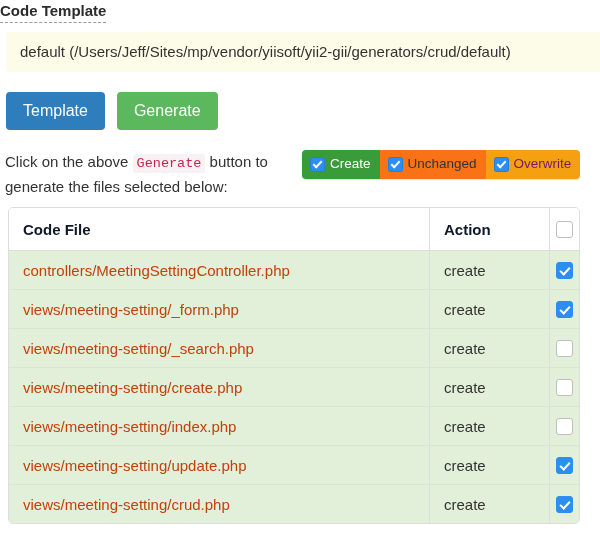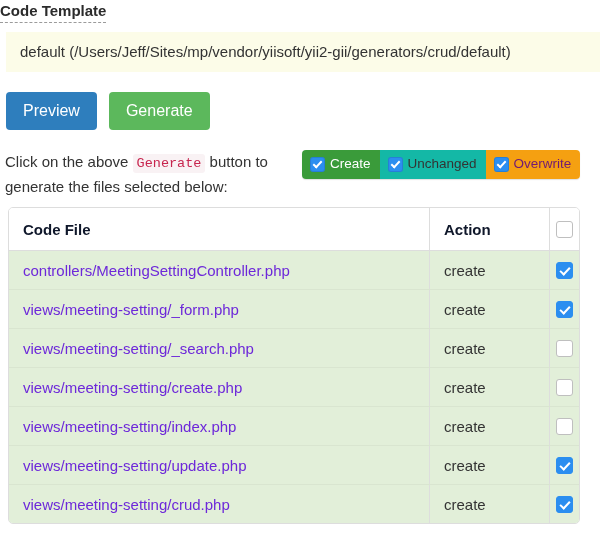--- a/index.html
+++ b/index.html
@@ -114,21 +114,21 @@
     align-items: center;
     gap: 5px;
     font-size: 13.5px;
     line-height: 16px;
     padding: 6px 9px 7px 8px;
     cursor: pointer;
     user-select: none;
     white-space: nowrap;
   }
   .tgl-create    { background: #3a9b3a; color: #ffffff; }
-  .tgl-unchanged { background: #14b8a6; color: #333333; }
+  .tgl-unchanged { background: #f97316; color: #333333; }
   .tgl-overwrite { background: #f5a011; color: #701a75; }
 
   .cbx {
     width: 15px;
     height: 15px;
     border-radius: 3px;
     background: #2b8ef0;
     position: relative;
     flex: 0 0 auto;
     box-shadow: inset 0 0 0 1px rgba(0,0,0,.10);
@@ -188,21 +188,21 @@
     text-align: center;
   }
   col.w-file   { width: 419px; }
   col.w-action { width: 120px; }
   col.w-check  { width: 29px; }
 
   tbody tr.row-create td { background: #e2efd9; }
   tbody tr:last-child td { border-bottom: none; }
 
   td.c-file a {
-    color: #6d28d9;
+    color: #c2410c;
     text-decoration: none;
     cursor: pointer;
   }
   td.c-action { color: #333333; }
 
   .cell-box {
     display: inline-block;
     width: 17px;
     height: 17px;
     border-radius: 3px;
@@ -233,21 +233,21 @@
 </head>
 <body>
 
 <div class="page">
 
   <div class="field-label">Code Template</div>
 
   <div class="template-select">default (/Users/Jeff/Sites/mp/vendor/yiisoft/yii2-gii/generators/crud/default)</div>
 
   <div class="btn-row">
-    <button class="btn btn-primary">Preview</button>
+    <button class="btn btn-primary">Template</button>
     <button class="btn btn-success">Generate</button>
   </div>
 
   <div class="hint">
     <span>Click on the above </span><code class="inline">Generate</code><span> button to generate the files selected below:</span>
   </div>
 
   <div class="btn-group">
     <label class="tgl tgl-create">
       <span class="cbx"></span>

